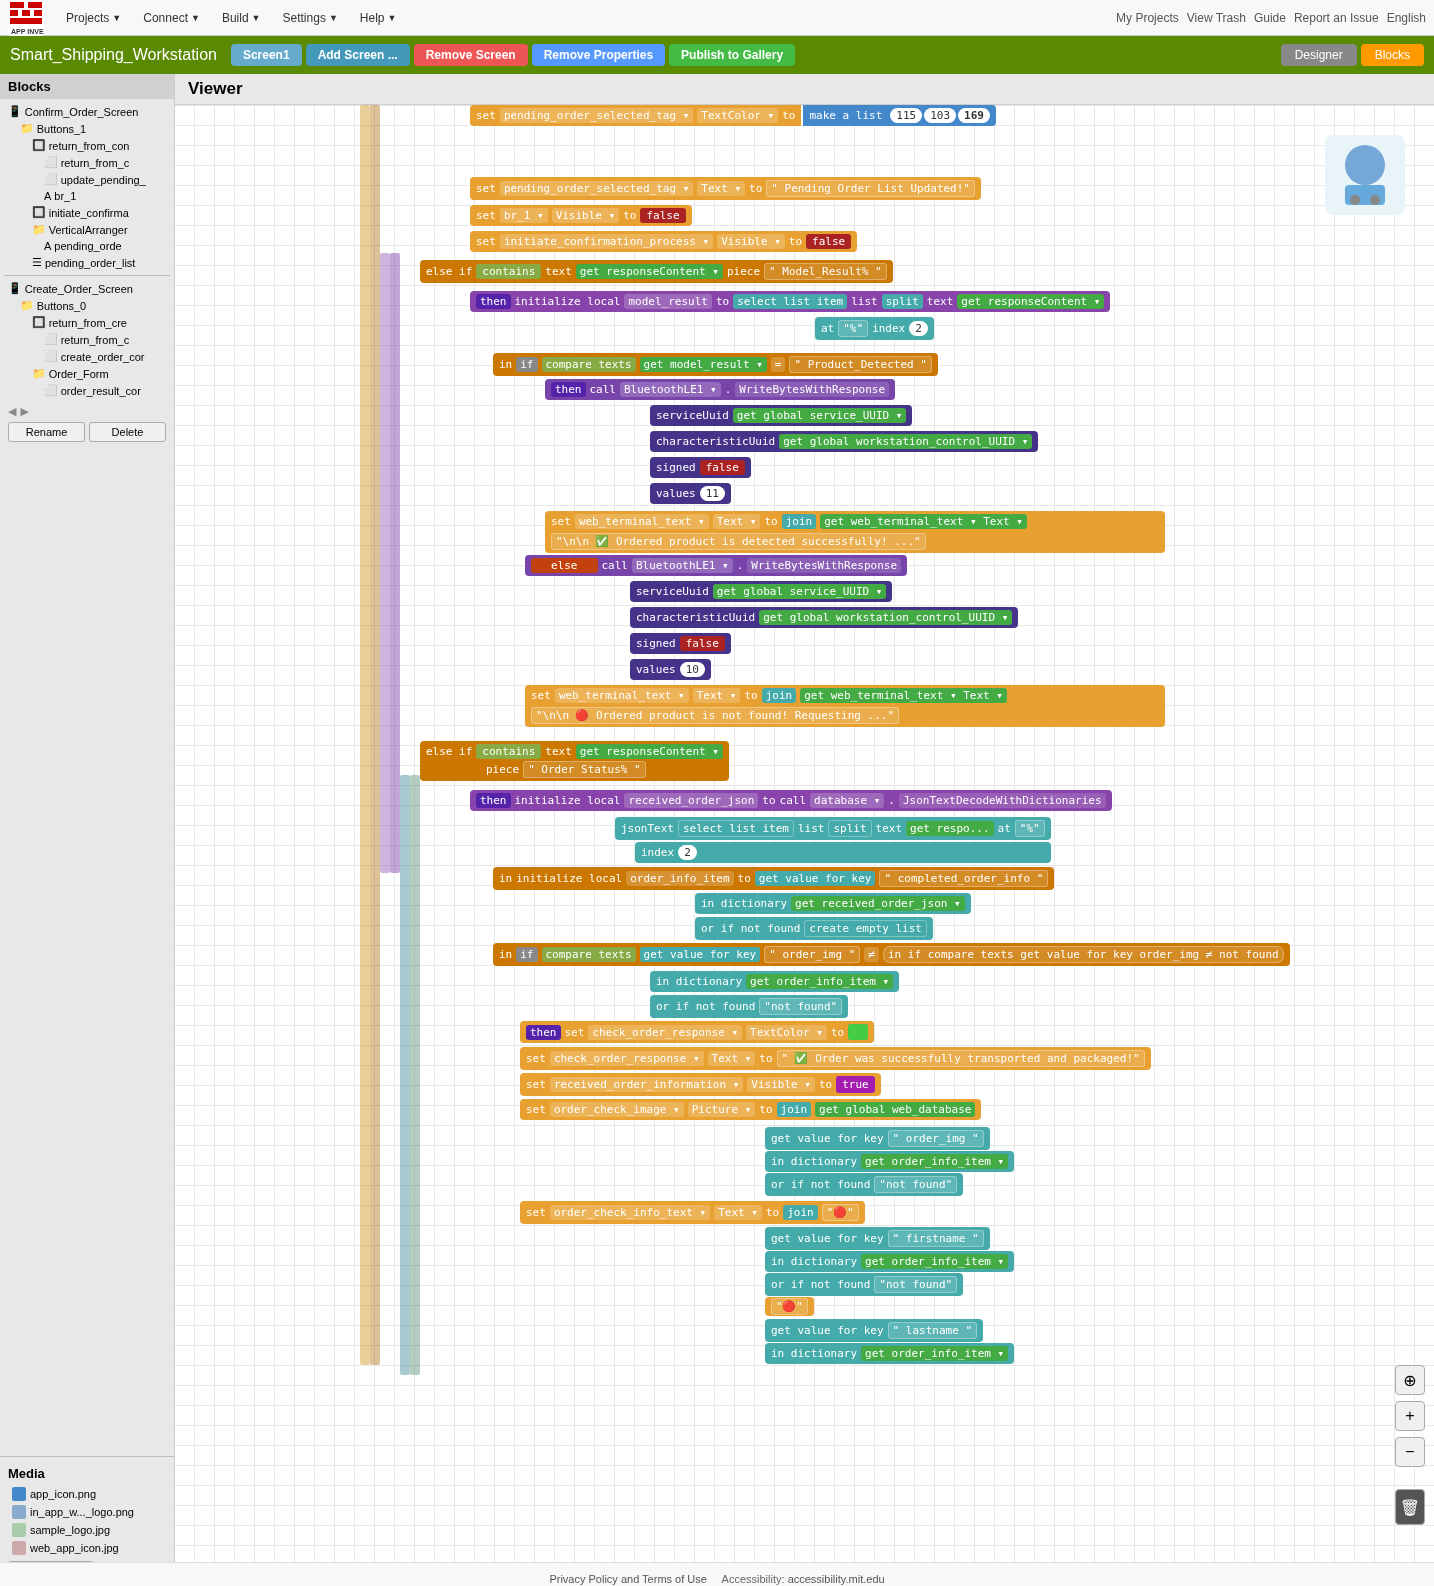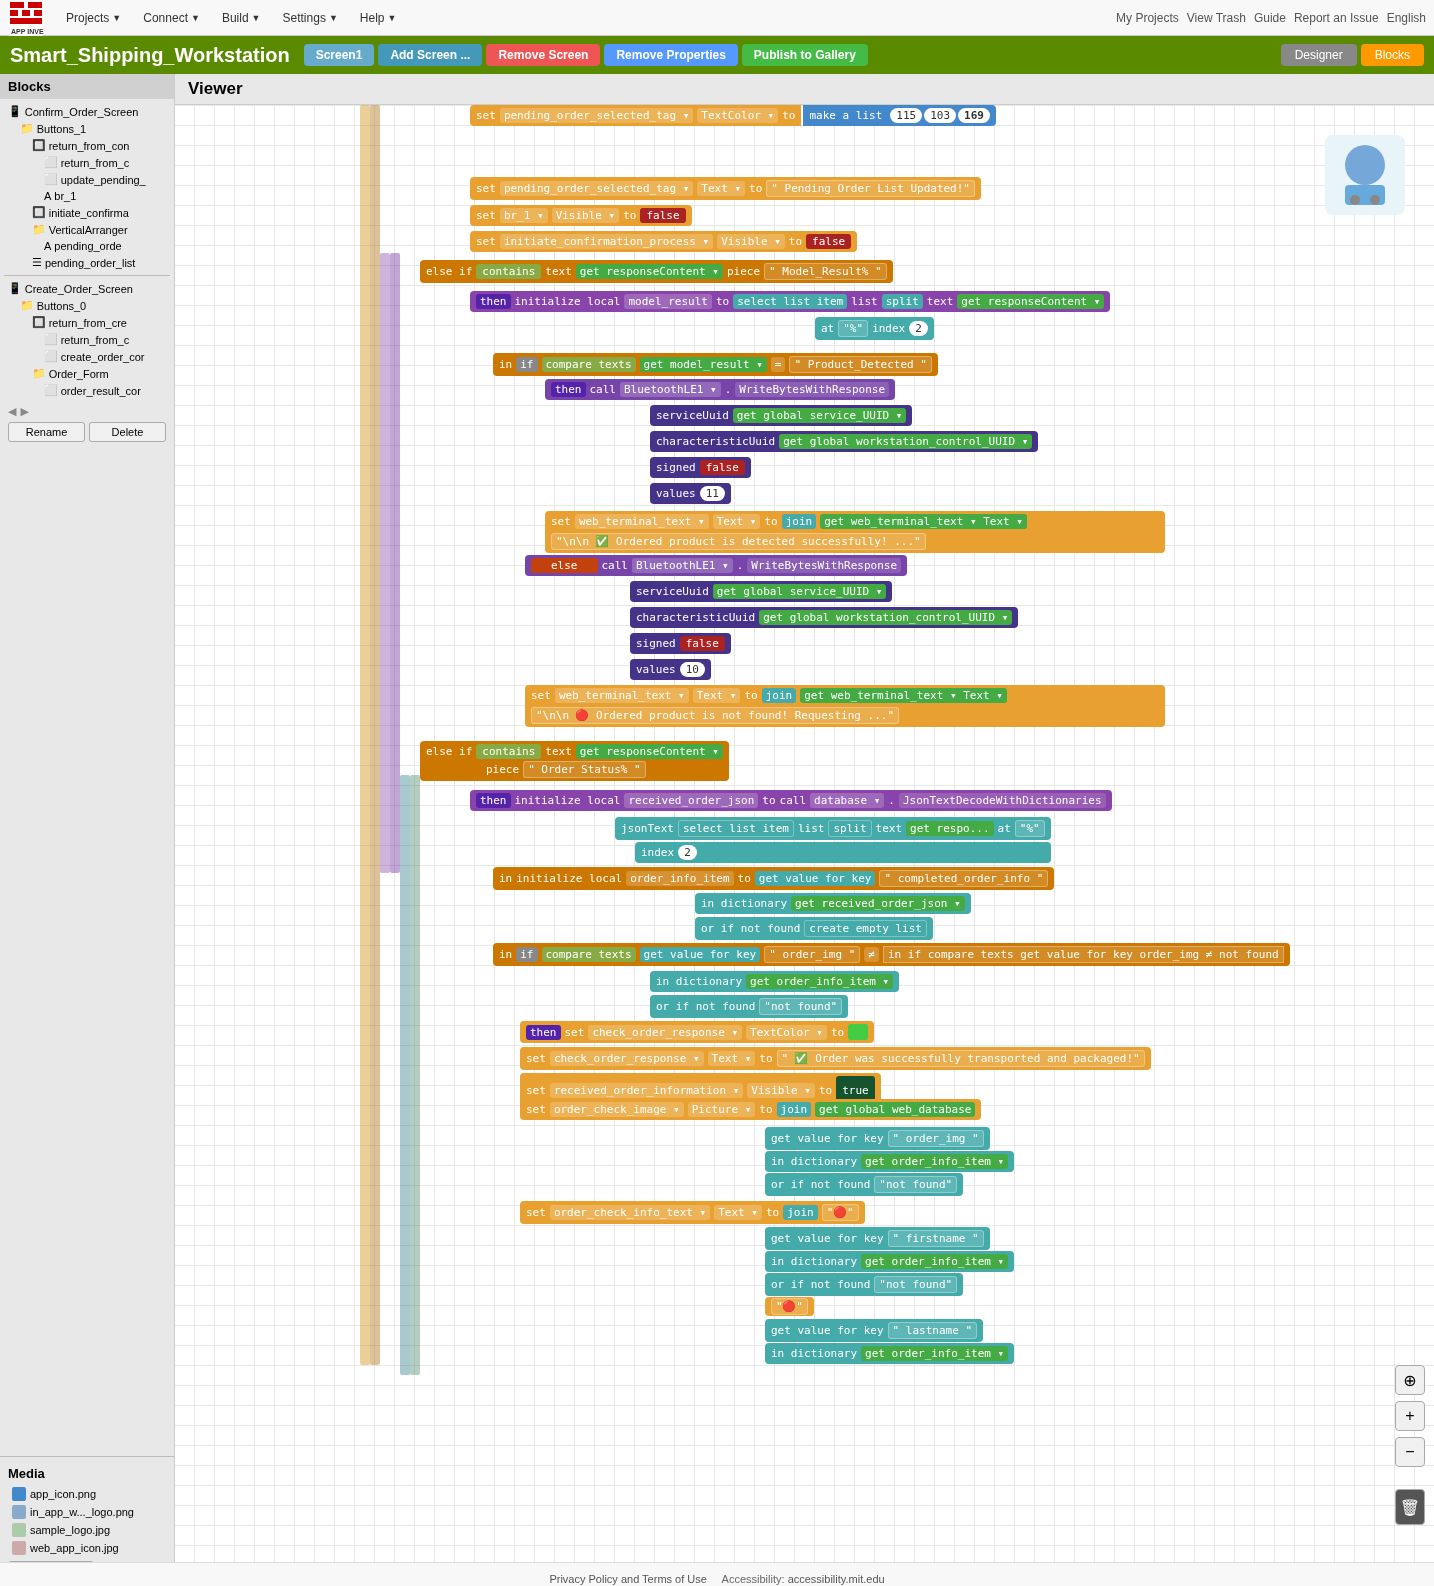--- a/index.html
+++ b/index.html
@@ -16,21 +16,21 @@
       padding: 4px 10px; font-size: 12px; color: #333; cursor: pointer; border-radius: 3px;
       display: flex; align-items: center; gap: 3px;
     }
     .nav-right { margin-left: auto; display: flex; align-items: flex-end; gap: 8px; }
     .nav-right a { font-size: 12px; color: #555; text-decoration: none; }
 
     
     #toolbar {
       display: flex; align-items: center; background: #5a8a00; height: 38px; padding: 0 10px; gap: 4px;
     }
-    .project-name { color: #fff; font-size: 20px; font-weight: bold; margin-right: 10px; }
+    .project-name { color: #fff; font-size: 16px; font-weight: normal; margin-right: 10px; }
     .toolbar-btn {
       padding: 4px 12px; font-size: 12px; border: none; border-radius: 4px; cursor: pointer; font-weight: bold;
     }
     .btn-screen { background: #66aacc; color: #fff; }
     .btn-add-screen { background: #4499bb; color: #fff; }
     .btn-remove { background: #e55; color: #fff; }
     .btn-project-props { background: #5599ff; color: #fff; }
     .btn-publish { background: #44bb44; color: #fff; }
     .toolbar-right { margin-left: auto; display: flex; gap: 4px; }
     .btn-designer { background: #888; color: #fff; padding: 4px 14px; font-size: 12px; border: none; border-radius: 4px; cursor: pointer; }
@@ -570,21 +570,21 @@
 
         <div style="position:absolute; left:318px; top:838px;">
           <div style="background:#cc7700; border-radius:4px; padding:3px 6px; color:#fff; font-size:11px; font-family:monospace; display:flex; flex-direction:column; gap:2px;">
             <div style="display:flex; align-items:center; gap:4px; flex-wrap:wrap;">
               <span>in</span>
               <span style="background:#888; padding:1px 4px; border-radius:3px;">if</span>
               <span style="background:#88aa44; padding:1px 4px; border-radius:3px;">compare texts</span>
               <span style="background:#44aaaa; padding:1px 4px; border-radius:3px;">get value for key</span>
               <span style="background:rgba(255,255,255,0.15); padding:1px 4px; border-radius:3px; border:1px solid rgba(255,255,255,0.3);">" order_img "</span>
               <span style="background:rgba(255,255,255,0.2); padding:1px 4px; border-radius:3px;">≠</span>
-              <span style="background:rgba(255,255,255,0.15); padding:1px 4px; border-radius:0; border:1px solid rgba(255,255,255,0.3);">in  if  compare texts  get value for key   order_img   ≠   not found</span>
+              <span style="background:rgba(255,255,255,0.15); padding:1px 4px; border-radius:7px; border:1px solid rgba(255,255,255,0.3);">in  if  compare texts  get value for key   order_img   ≠   not found</span>
             </div>
           </div>
         </div>
 
         <div style="position:absolute; left:475px; top:866px;">
           <div style="background:#44aaaa; border-radius:4px; padding:3px 6px; color:#fff; font-size:11px; font-family:monospace; display:flex; align-items:center; gap:4px;">
             <span>in dictionary</span>
             <span style="background:#44aa44; padding:1px 4px; border-radius:3px;">get order_info_item ▾</span>
           </div>
         </div>
@@ -616,21 +616,21 @@
             <span style="background:rgba(255,255,255,0.15); padding:1px 4px; border-radius:3px; border:1px solid rgba(255,255,255,0.3);">" ✅ Order was successfully transported and packaged!"</span>
           </div>
         </div>
 
         <div style="position:absolute; left:345px; top:968px;">
           <div style="background:#e8a030; border-radius:4px; padding:3px 6px; color:#fff; font-size:11px; font-family:monospace; display:flex; align-items:center; gap:4px;">
             <span>set</span>
             <span style="background:rgba(255,255,255,0.2); padding:1px 4px; border-radius:3px;">received_order_information ▾</span>
             <span style="background:rgba(255,255,255,0.2); padding:1px 4px; border-radius:3px;">Visible ▾</span>
             <span>to</span>
-            <span style="background:#14532d; padding:8px 6px; border-radius:3px;">true</span>
+            <span style="background:#a21caf; padding:2px 6px; border-radius:3px;">true</span>
           </div>
         </div>
 
         <div style="position:absolute; left:345px; top:994px;">
           <div style="background:#e8a030; border-radius:4px; padding:3px 6px; color:#fff; font-size:11px; font-family:monospace; display:flex; align-items:center; gap:4px; flex-wrap:wrap;">
             <span>set</span>
             <span style="background:rgba(255,255,255,0.2); padding:1px 4px; border-radius:3px;">order_check_image ▾</span>
             <span style="background:rgba(255,255,255,0.2); padding:1px 4px; border-radius:3px;">Picture ▾</span>
             <span>to</span>
             <span style="background:#44aaaa; padding:1px 4px; border-radius:3px;">join</span>

